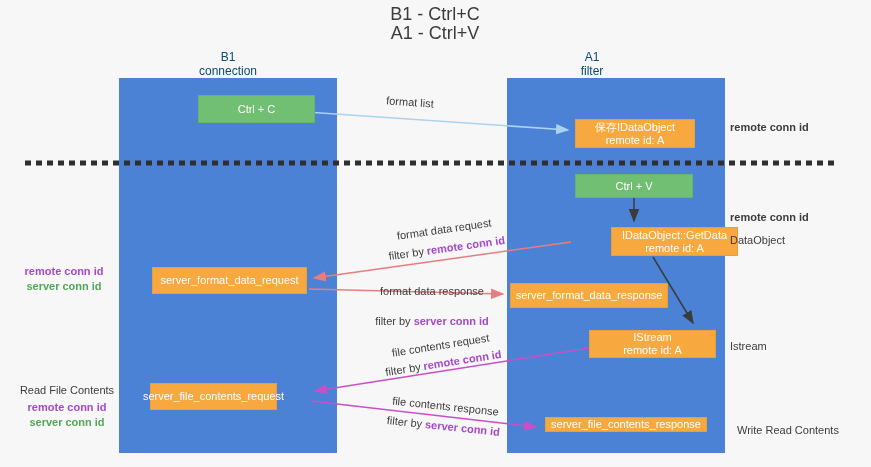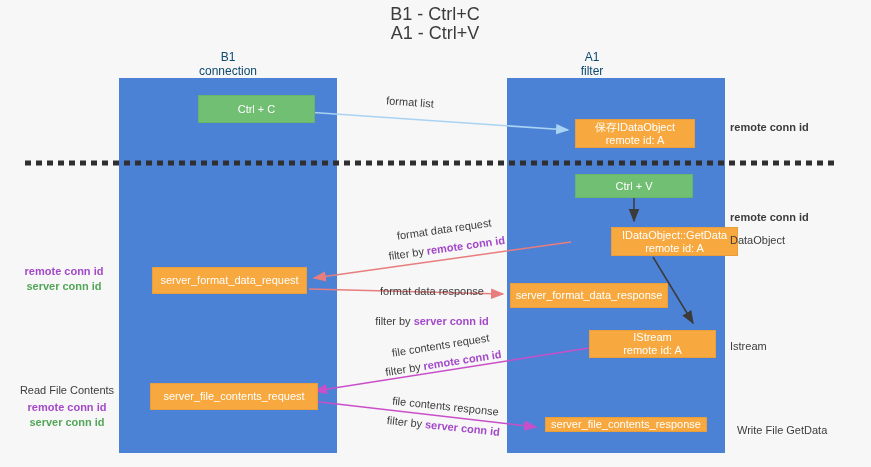--- a/index.html
+++ b/index.html
@@ -106,21 +106,21 @@
 
   <div class="node orange" style="left:510px; top:283px; width:158px; height:25px;">
     <div>server_format_data_response</div>
   </div>
 
   <div class="node orange" style="left:589px; top:330px; width:127px; height:28px;">
     <div>IStream</div>
     <div>remote id: A</div>
   </div>
 
-  <div class="node orange" style="left:150px; top:383px; width:168px; height:27px;">
+  <div class="node orange" style="left:150px; top:383px; width:127px; height:27px;">
     <div>server_file_contents_request</div>
   </div>
 
   <div class="node orange" style="left:545px; top:417px; width:162px; height:15px;">
     <div>server_file_contents_response</div>
   </div>
 
   <div class="edge-label rot-p4" style="left:350px; top:96px; width:120px;">
     <div>format list</div>
   </div>
@@ -142,21 +142,21 @@
 
   <div class="edge-label rot-p6 lh20" style="left:382px; top:396px; width:125px;">
     <div>file contents response</div>
     <div><span class="mr">filter by</span><span class="purple">server conn id</span></div>
   </div>
 
   <div class="side bold purple" style="left:730px; top:121px;">remote conn id</div>
   <div class="side bold purple" style="left:730px; top:211px;">remote conn id</div>
   <div class="side" style="left:730px; top:234px;">DataObject</div>
   <div class="side" style="left:730px; top:340px;">Istream</div>
-  <div class="side" style="left:737px; top:424px;">Write File GetData</div>
+  <div class="side" style="left:737px; top:424px;">Write Read Contents</div>
 
   <div class="left-block" style="left:8px; top:264px; width:112px;">
     <div class="purple">remote conn id</div>
     <div class="greent">server conn id</div>
   </div>
 
   <div class="left-block" style="left:8px; top:383px; width:118px;">
     <div style="color:#3c3c3c; margin-bottom:2px;">Read File Contents</div>
     <div class="purple">remote conn id</div>
     <div class="greent">server conn id</div>

